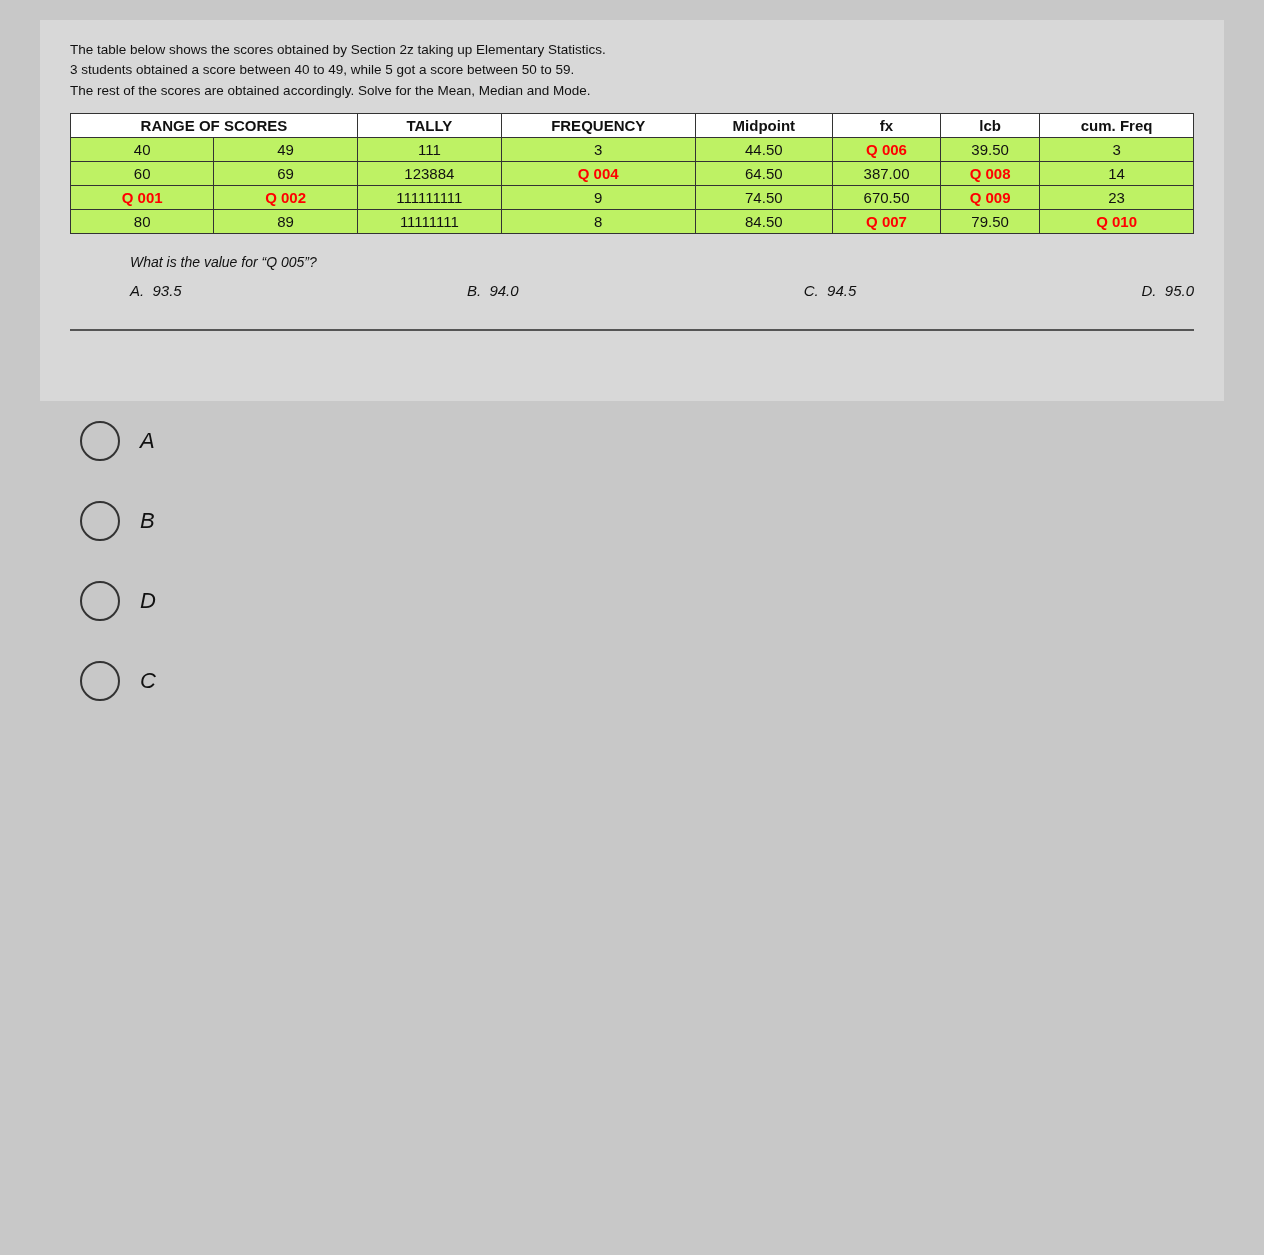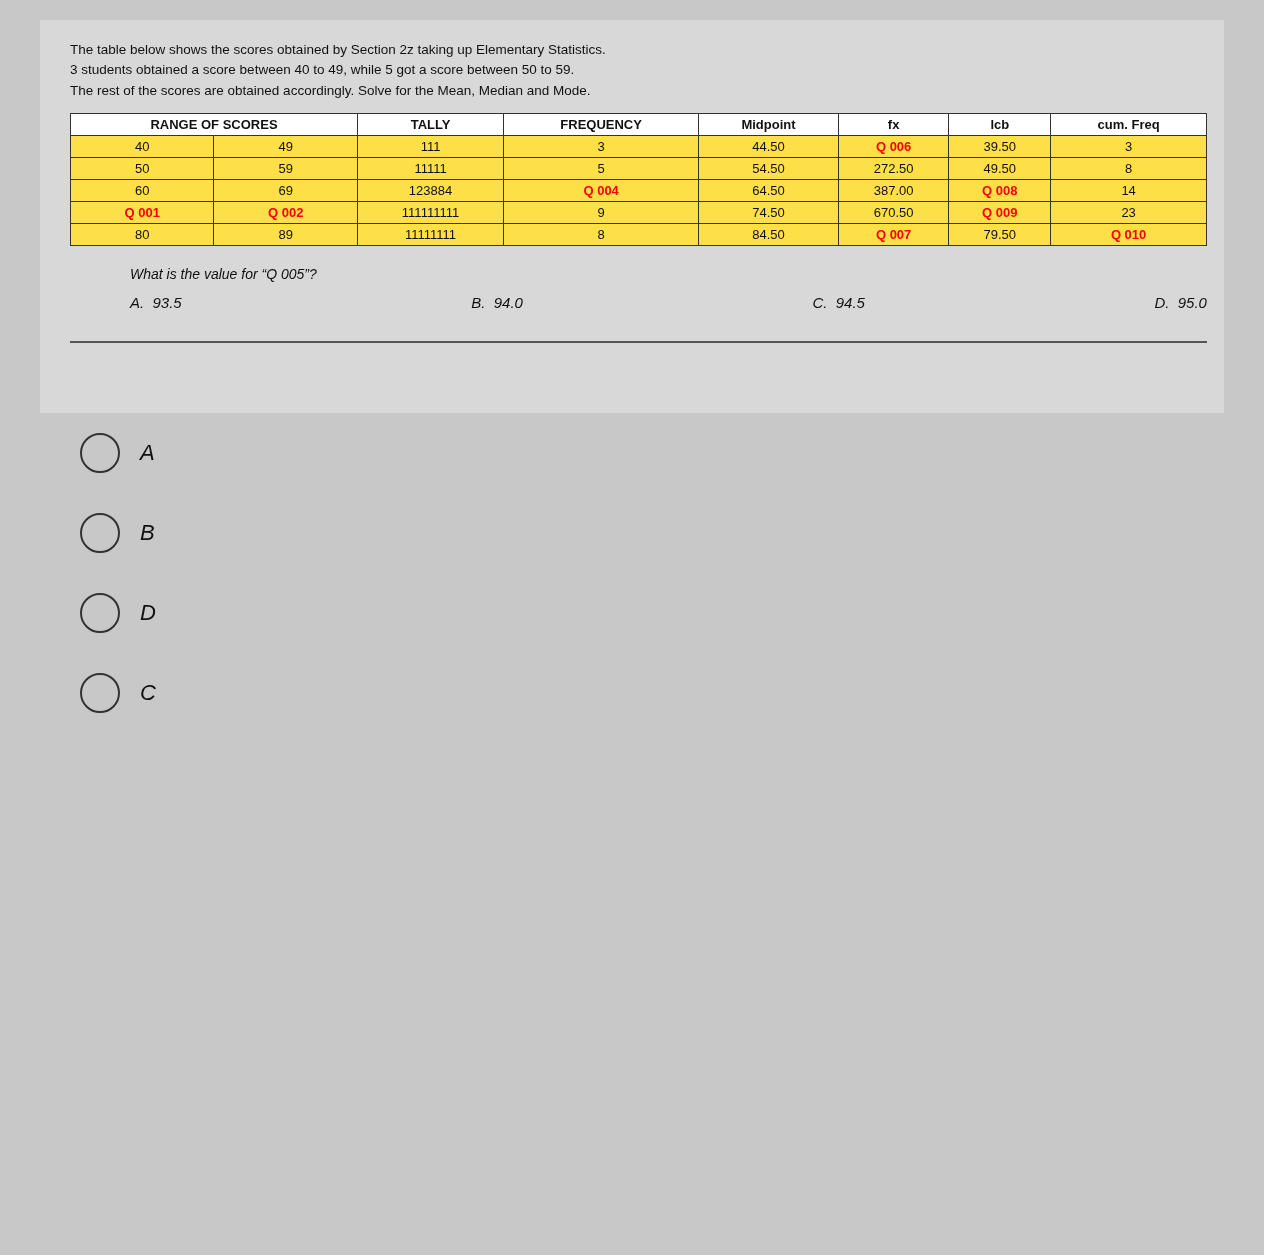--- a/index.html
+++ b/index.html
@@ -8,35 +8,35 @@
       background-color: #c8c8c8;
       font-family: Arial, sans-serif;
       font-size: 13px;
       min-height: 1255px;
       padding: 20px 40px;
       color: #111;
     }
 
     .content-area {
       background-color: #d8d8d8;
-      padding: 20px 17px 40px 30px;
+      padding: 20px 30px 40px 30px;
     }
 
     .intro-text {
       margin-bottom: 12px;
       font-size: 13.5px;
       line-height: 1.5;
     }
 
     table {
       border-collapse: collapse;
       width: 100%;
       margin-bottom: 20px;
-      background: #fde047;
-      font-size: 13px;
+      background: #bef264;
+      font-size: 15px;
     }
 
     table th, table td {
       border: 1px solid #333;
       padding: 3px 7px;
       text-align: center;
       white-space: nowrap;
     }
 
     table th {
@@ -128,30 +128,20 @@
         <td>40</td>
         <td>49</td>
         <td>111</td>
         <td>3</td>
         <td>44.50</td>
         <td class="red">Q 006</td>
         <td>39.50</td>
         <td>3</td>
       </tr>
 
-      <tr>
-        <td>50</td>
-        <td>59</td>
-        <td>11111</td>
-        <td>5</td>
-        <td>54.50</td>
-        <td>272.50</td>
-        <td>49.50</td>
-        <td>8</td>
-      </tr>
 
       <tr>
         <td>60</td>
         <td>69</td>
         <td>123884</td>
         <td class="red">Q 004</td>
         <td>64.50</td>
         <td>387.00</td>
         <td class="red">Q 008</td>
         <td>14</td>

